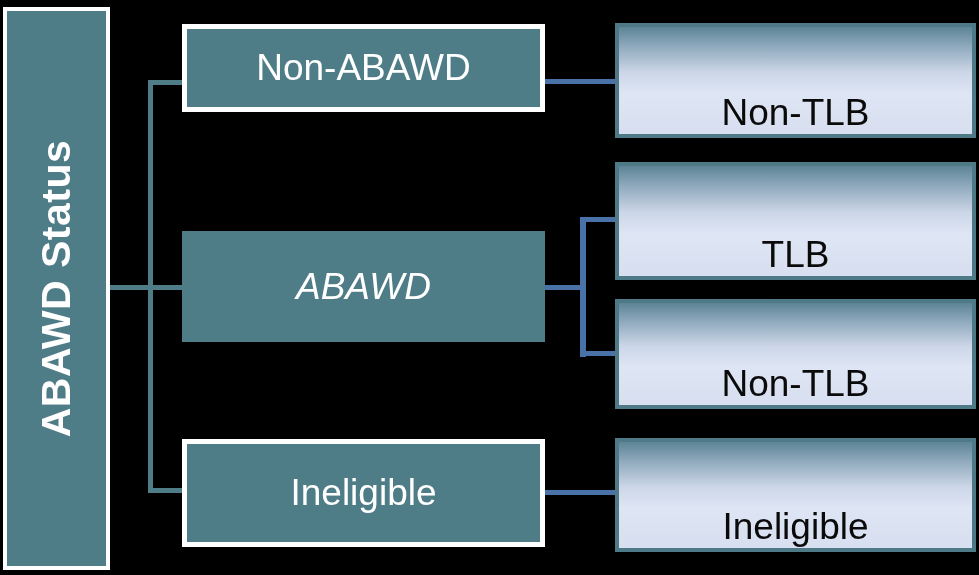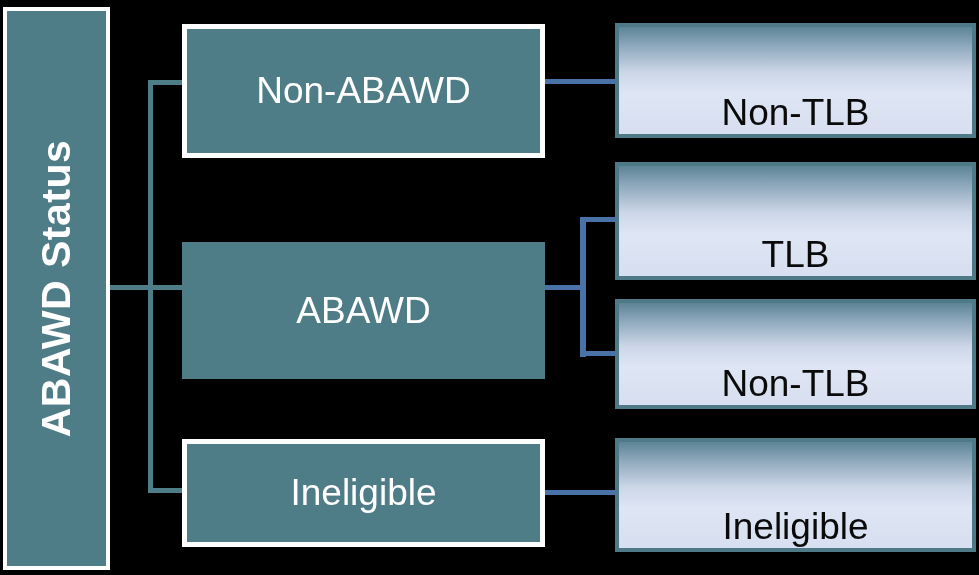--- a/index.html
+++ b/index.html
@@ -46,22 +46,22 @@
     width: 363px;
     box-sizing: border-box;
     background: var(--teal, #4E7C87);
     display: flex;
     align-items: center;
     justify-content: center;
     color: var(--text_light, #fff);
     font-size: 37px;
   }
   .node.bordered { border: 5px solid var(--box_border_white, #fff); }
-  .node-non-abawd   { top: 24px;  height: 134px; }
-  .node-abawd       { top: 242px; height: 137px; }
+  .node-non-abawd   { top: 24px;  height: 88px; }
+  .node-abawd       { top: 231px; height: 111px; font-style: italic; }
   .node-ineligible  { top: 439px; height: 108px; }
 
   
   .leaf {
     position: absolute;
     left: 615px;
     width: 361px;
     box-sizing: border-box;
     border: 4px solid var(--teal_border, #4D7A86);
     background: linear-gradient(180deg,

